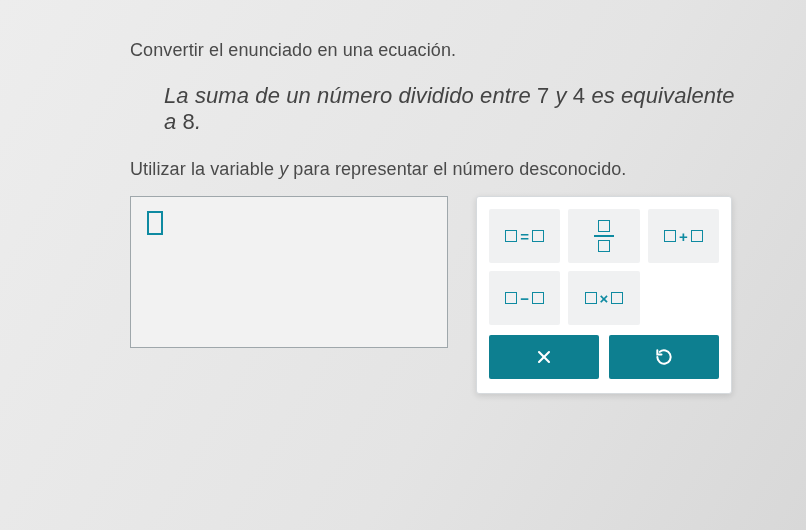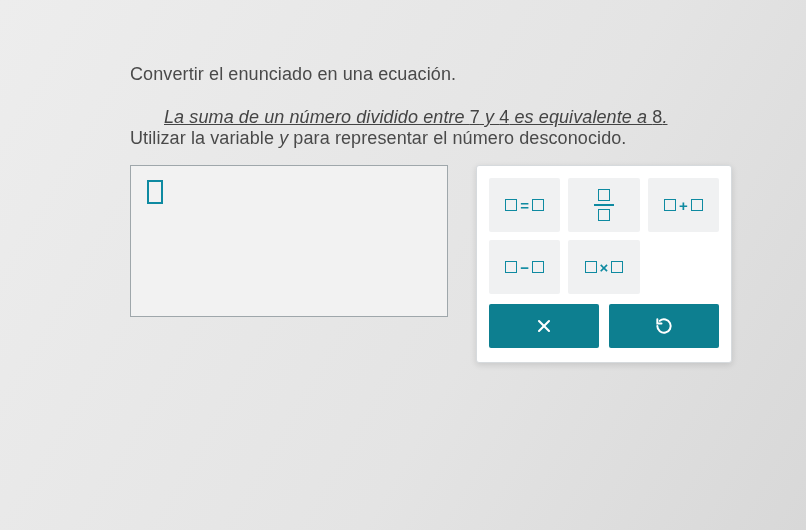--- a/index.html
+++ b/index.html
@@ -13,35 +13,35 @@
       width: 806px;
       height: 530px;
       position: relative;
       overflow: hidden;
     }
     .page-bg {
       position: absolute;
       width: 806px;
       height: 530px;
       background: linear-gradient(120deg, #ededed 0%, #e4e4e4 60%, #d8d8d8 100%);
-      padding: 64px 60px 40px 130px;
+      padding: 40px 60px 40px 130px;
     }
     .instruction {
       color: #4a4a4a;
       font-size: 18px;
       margin-bottom: 22px;
       letter-spacing: 0.1px;
     }
     .problem-statement {
       color: #444;
-      font-size: 18px;
+      font-size: 22px;
       font-style: italic;
+      margin-bottom: 24px;
       margin-left: 34px;
       letter-spacing: 0.1px;
-      text-decoration: underline;
     }
     .problem-statement .num {
       font-style: normal;
     }
     .variable-instruction {
       color: #4a4a4a;
       font-size: 18px;
       margin-bottom: 16px;
       letter-spacing: 0.1px;
     }

